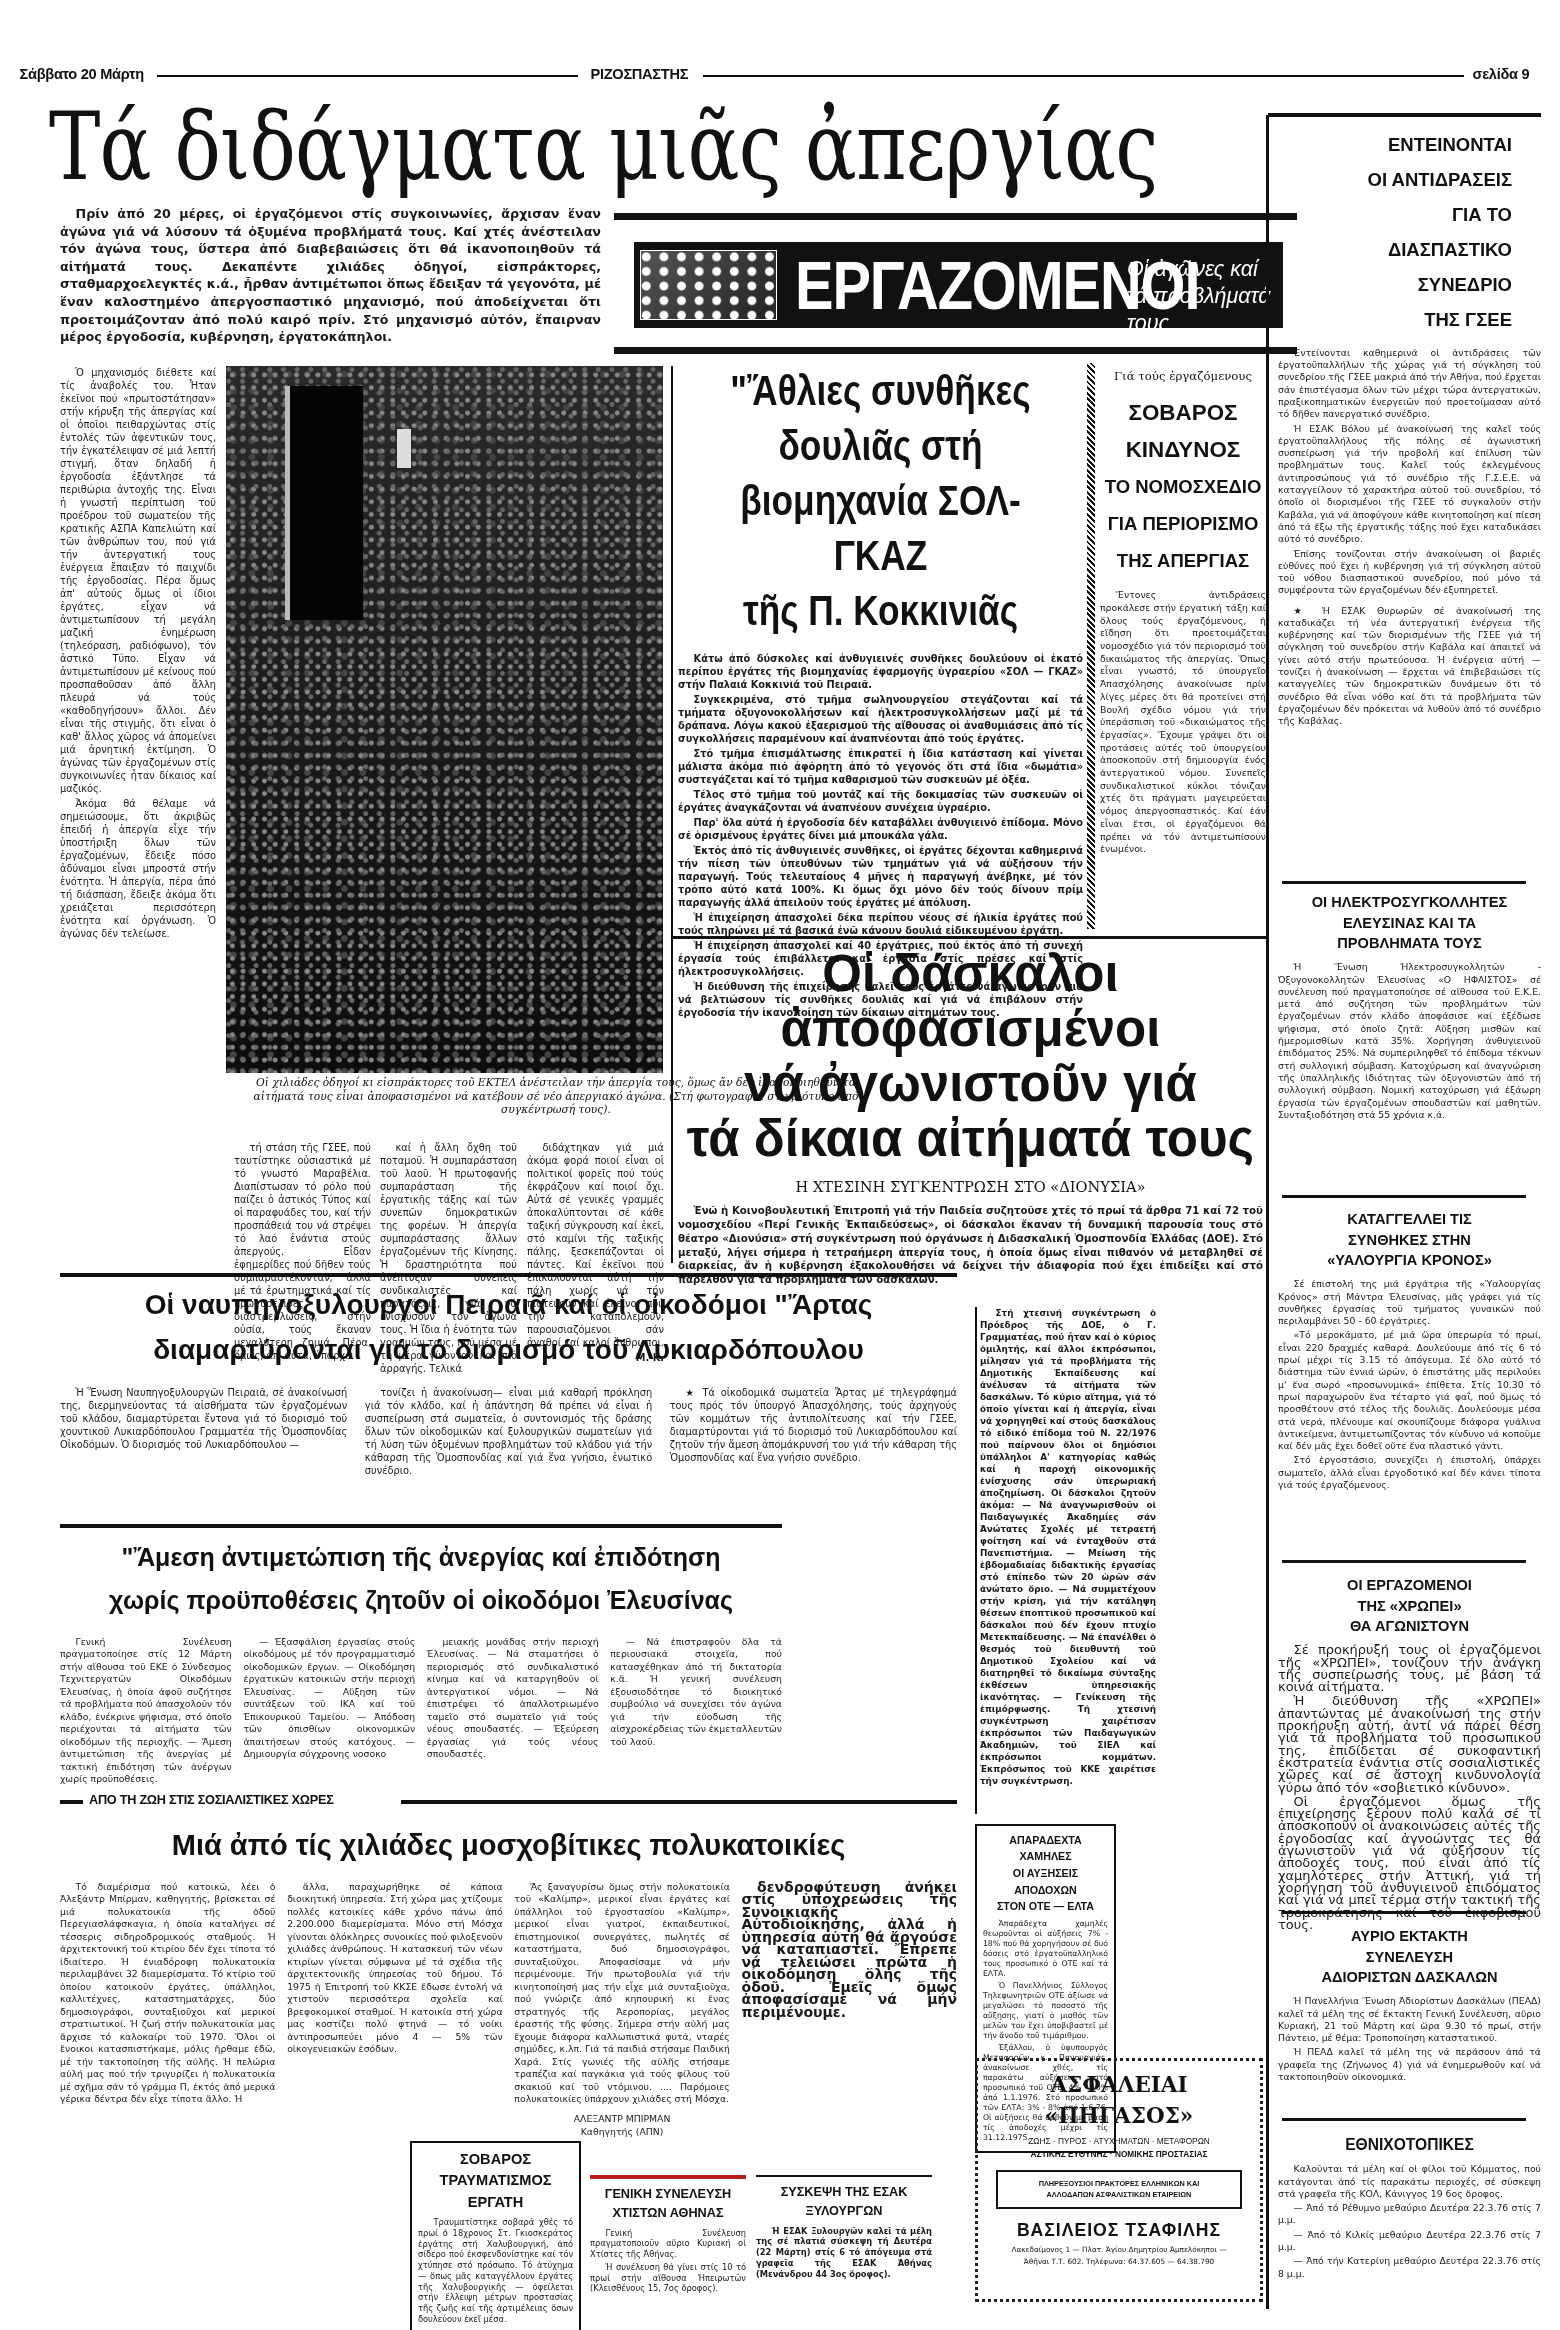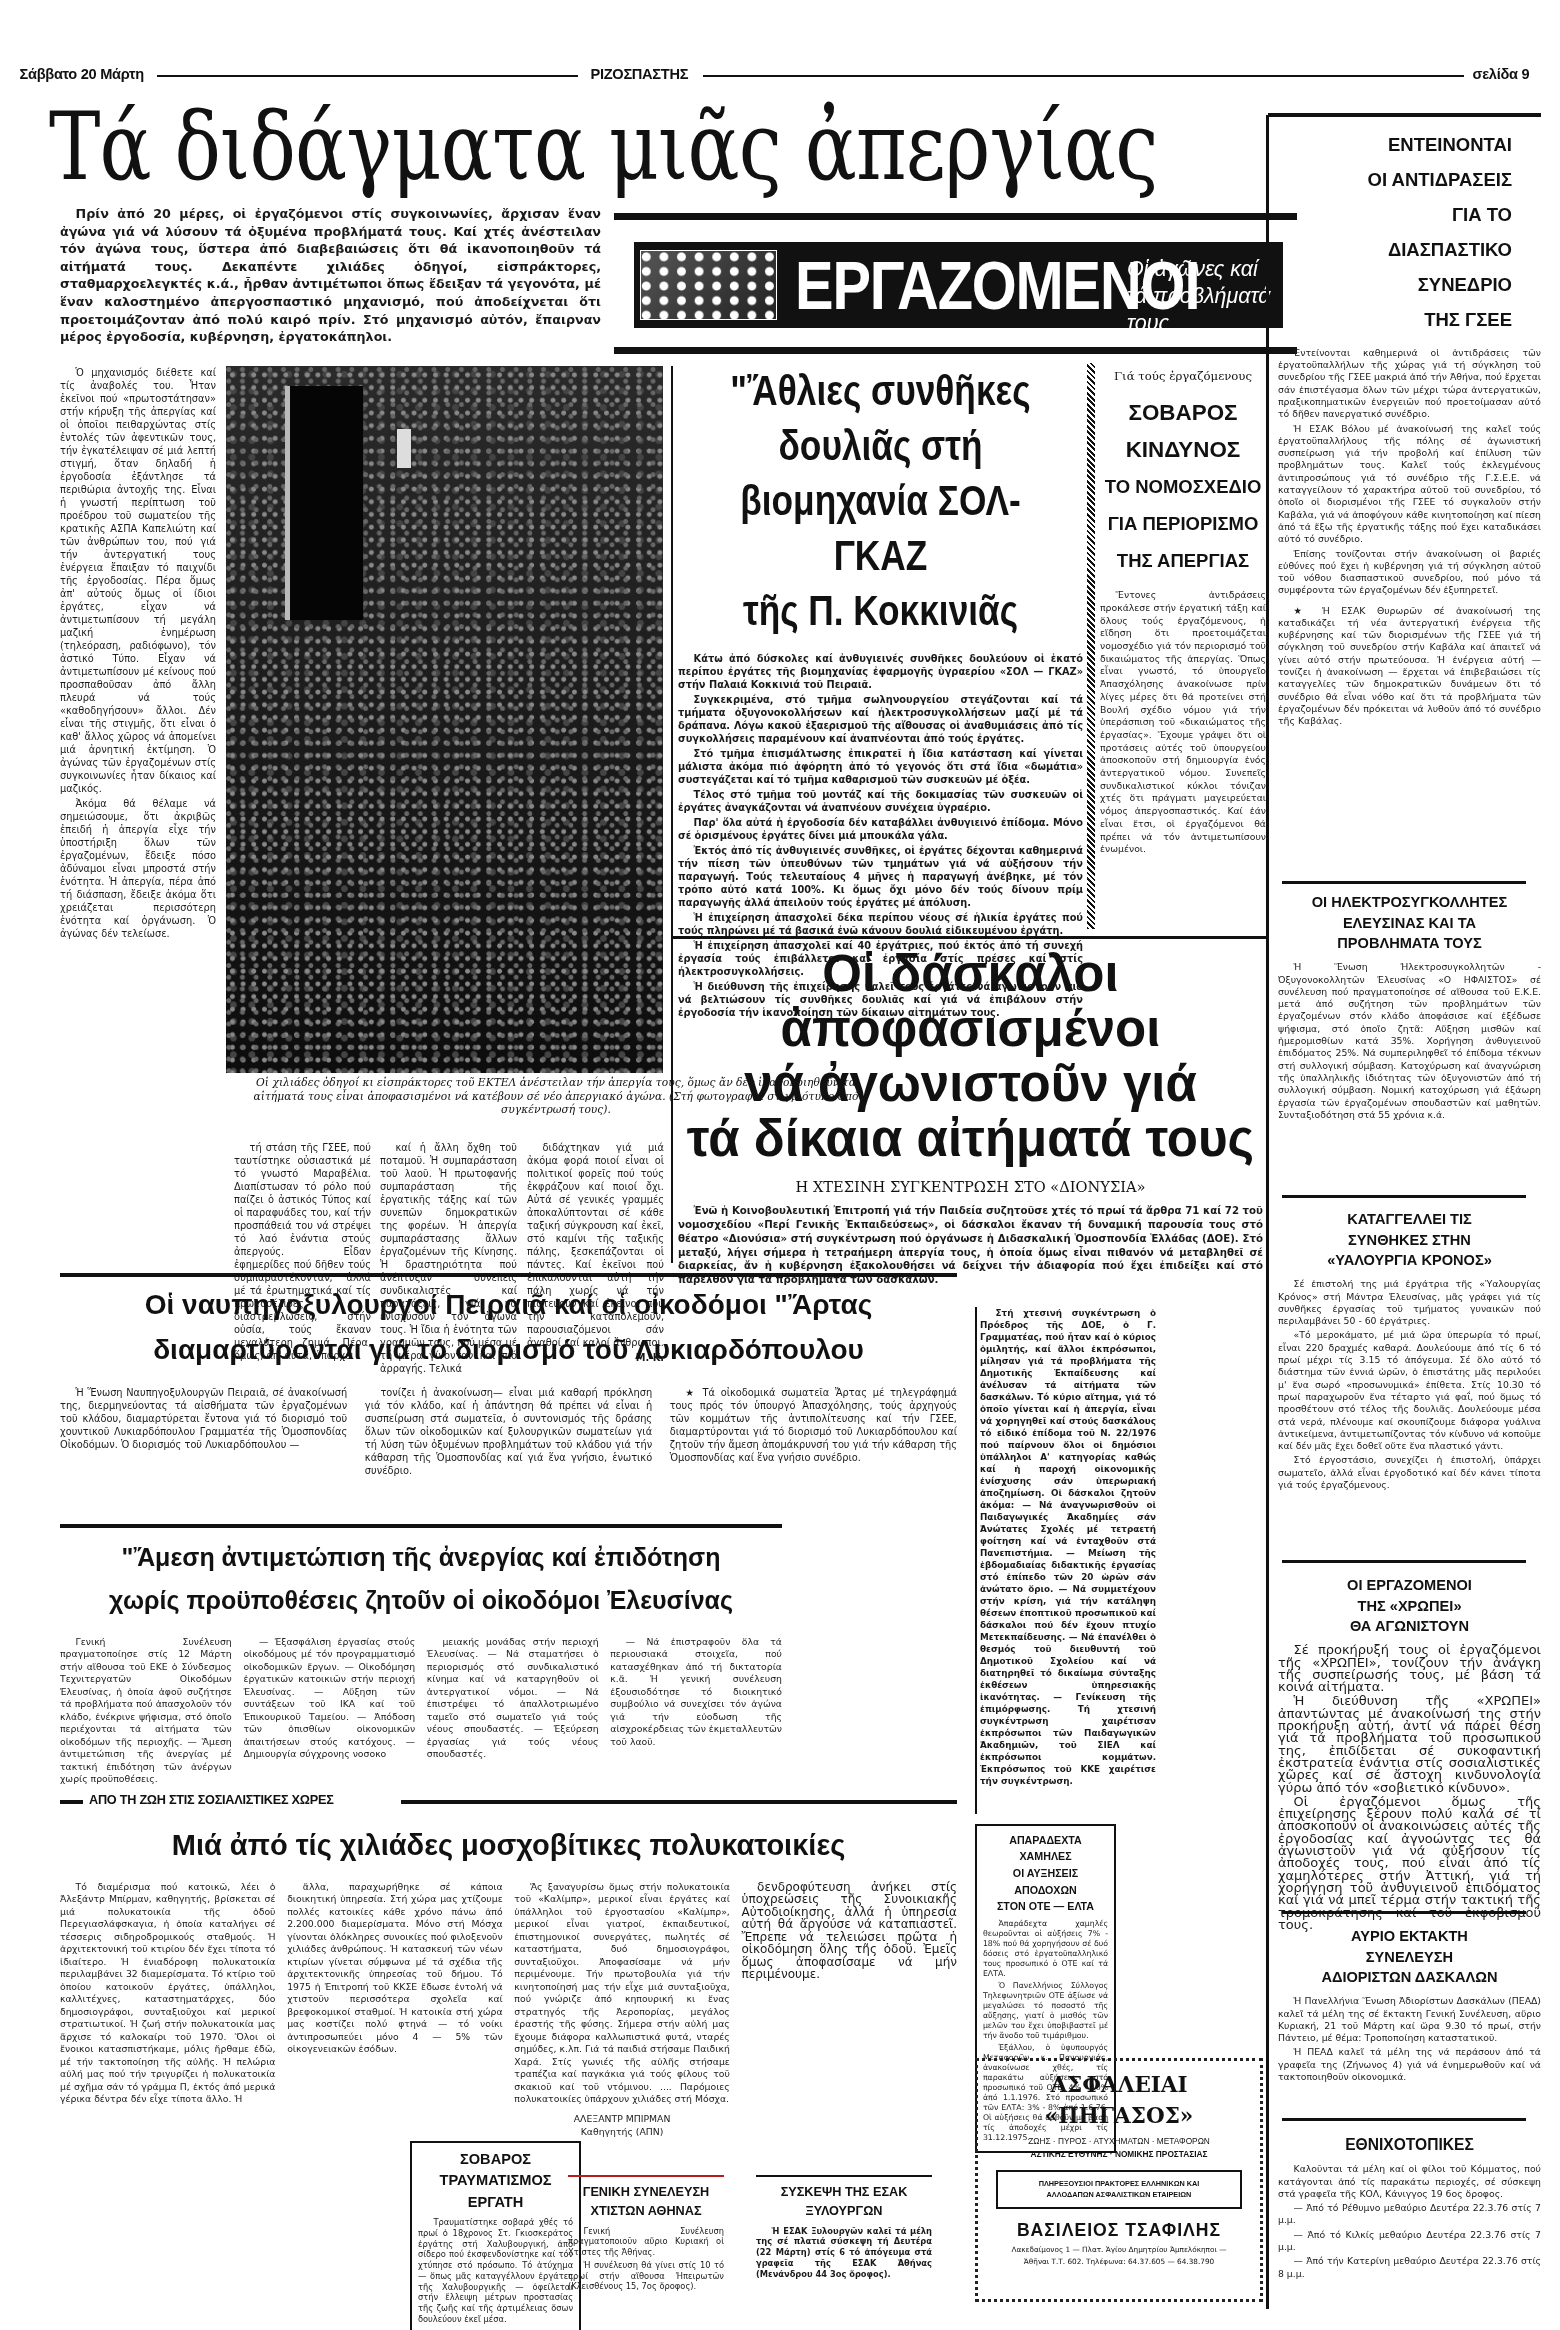--- a/index.html
+++ b/index.html
@@ -269,38 +269,38 @@
         <p>Τό διαμέρισμα πού κατοικῶ, λέει ὁ Ἀλεξάντρ Μπίρμαν, καθηγητής, βρίσκεται σέ μιά πολυκατοικία τῆς ὁδοῦ Περεγιασλάφσκαγια, ἡ ὁποία καταλήγει σέ τέσσερις σιδηροδρομικούς σταθμούς. Ἡ ἀρχιτεκτονική τοῦ κτιρίου δέν ἔχει τίποτα τό ἰδιαίτερο. Ἡ ἑνιαδόροφη πολυκατοικία περιλαμβάνει 32 διαμερίσματα. Τό κτίριο τοῦ ὁποίου κατοικοῦν ἐργάτες, ὑπάλληλοι, καλλιτέχνες, καταστηματάρχες, δύο δημοσιογράφοι, συνταξιοῦχοι καί μερικοί στρατιωτικοί. Ἡ ζωή στήν πολυκατοικία μας ἄρχισε τό καλοκαίρι τοῦ 1970. Ὅλοι οἱ ἔνοικοι κατασπιστήκαμε, μόλις ἤρθαμε ἐδῶ, μέ τήν τακτοποίηση τῆς αὐλῆς. Ἡ πελώρια αὐλή μας πού τήν τριγυρίζει ἡ πολυκατοικία μέ σχῆμα σάν τό γράμμα Π, ἐκτός ἀπό μερικά γέρικα δέντρα δέν εἶχε τίποτα ἄλλο. Ἡ</p>
       </div>
     <div class="body-text" style="flex:1; font-size:9.3px; line-height:12.5px;">
         <p>ἄλλα, παραχωρήθηκε σέ κάποια διοικητική ὑπηρεσία. Στή χώρα μας χτίζουμε πολλές κατοικίες κάθε χρόνο πάνω ἀπό 2.200.000 διαμερίσματα. Μόνο στή Μόσχα γίνονται ὁλόκληρες συνοικίες πού φιλοξενοῦν χιλιάδες ἀνθρώπους. Ἡ κατασκευή τῶν νέων κτιρίων γίνεται σύμφωνα μέ τά σχέδια τῆς ἀρχιτεκτονικῆς ὑπηρεσίας τοῦ δήμου. Τό 1975 ἡ Ἐπιτροπή τοῦ ΚΚΣΕ ἔδωσε ἐντολή νά χτιστοῦν περισσότερα σχολεῖα καί βρεφοκομικοί σταθμοί. Ἡ κατοικία στή χώρα μας κοστίζει πολύ φτηνά — τό νοίκι ἀντιπροσωπεύει μόνο 4 — 5% τῶν οἰκογενειακῶν ἐσόδων.</p>
       </div>
     <div class="body-text" style="flex:1; font-size:9.3px; line-height:12.5px;">
       <p>Ἄς ξαναγυρίσω ὅμως στήν πολυκατοικία τοῦ «Καλίμπρ», μερικοί εἶναι ἐργάτες καί ὑπάλληλοι τοῦ ἐργοστασίου «Καλίμπρ», μερικοί εἶναι γιατροί, ἐκπαιδευτικοί, ἐπιστημονικοί συνεργάτες, πωλητές σέ καταστήματα, δυό δημοσιογράφοι, συνταξιοῦχοι. Ἀποφασίσαμε νά μήν περιμένουμε. Τήν πρωτοβουλία γιά τήν κινητοποίησή μας τήν εἶχε μιά συνταξιοῦχα, πού γνώριζε ἀπό κηπουρική κι ἕνας στρατηγός τῆς Ἀεροπορίας, μεγάλος ἐραστής τῆς φύσης. Σήμερα στήν αὐλή μας ἔχουμε διάφορα καλλωπιστικά φυτά, νταρές σημύδες, κ.λπ. Γιά τά παιδιά στήσαμε Παιδική Χαρά. Στίς γωνιές τῆς αὐλῆς στήσαμε τραπέζια καί παγκάκια γιά τούς φίλους τοῦ σκακιοῦ καί τοῦ ντόμινου. .... Παρόμοιες πολυκατοικίες ὑπάρχουν χιλιάδες στή Μόσχα.</p>
       <div style="text-align:center; margin-top:7.8px;">ΑΛΕΞΑΝΤΡ ΜΠΙΡΜΑΝ</div>
       <div style="text-align:center;">Καθηγητής (ΑΠΝ)</div>
     </div>
-    <div class="body-text" style="flex:1; font-size:12px; line-height:12.5px; font-weight:normal;">
+    <div class="body-text" style="flex:1; font-size:14px; line-height:12.5px; font-weight:bold;">
         <p>δενδροφύτευση ἀνήκει στίς ὑποχρεώσεις τῆς Συνοικιακῆς Αὐτοδιοίκησης, ἀλλά ἡ ὑπηρεσία αὐτή θά ἄργούσε νά καταπιαστεῖ. Ἔπρεπε νά τελειώσει πρῶτα ἡ οἰκοδόμηση ὅλης τῆς ὁδοῦ. Ἐμεῖς ὅμως ἀποφασίσαμε νά μήν περιμένουμε.</p>
       </div>
   </div>
 </div>
 
 <div class="abs" style="left:410px; top:2141px; width:171px; border-left:2px solid #111; border-right:2px solid #111; border-top:2px solid #111; padding:5.9px;">
   <div class="caps-head" style="font-size:14.6px; line-height:21.5px;">
     <div>ΣΟΒΑΡΟΣ</div>
     <div>ΤΡΑΥΜΑΤΙΣΜΟΣ</div>
     <div>ΕΡΓΑΤΗ</div>
   </div>
   <div class="body-text" style="margin-top:3.9px; font-size:8.3px; line-height:10.7px;">
     <p>Τραυματίστηκε σοβαρά χθές τό πρωί ὁ 18χρονος Στ. Γκιοσκεράτος ἐργάτης στή Χαλυβουργική, ἀπό σίδερο πού ἐκσφενδονίστηκε καί τόν χτύπησε στό πρόσωπο. Τό ἀτύχημα — ὅπως μᾶς καταγγέλλουν ἐργάτες τῆς Χαλυβουργικῆς — ὀφείλεται στήν ἔλλειψη μέτρων προστασίας τῆς ζωῆς καί τῆς ἀρτιμέλειας ὅσων δουλεύουν ἐκεῖ μέσα.</p>
   </div>
 </div>
 
-<div class="abs" style="left:568px; top:2175px; width:156px; border-top:2px solid #b91c1c;">
+<div class="abs" style="left:590px; top:2175px; width:156px; border-top:4px solid #b91c1c;">
   <div class="caps-head" style="font-size:12.7px; line-height:19.5px; margin-top:5.9px;">
     <div>ΓΕΝΙΚΗ ΣΥΝΕΛΕΥΣΗ</div>
     <div>ΧΤΙΣΤΩΝ ΑΘΗΝΑΣ</div>
   </div>
   <div class="body-text" style="margin-top:3.9px; font-size:8.3px; line-height:10.7px;">
     <p>Γενική Συνέλευση πραγματοποιοῦν αὔριο Κυριακή οἱ Χτίστες τῆς Ἀθήνας.</p>
     <p>Ἡ συνέλευση θά γίνει στίς 10 τό πρωί στήν αἴθουσα Ἠπειρωτῶν (Κλεισθένους 15, 7ος ὄροφος).</p>
   </div>
 </div>
 

